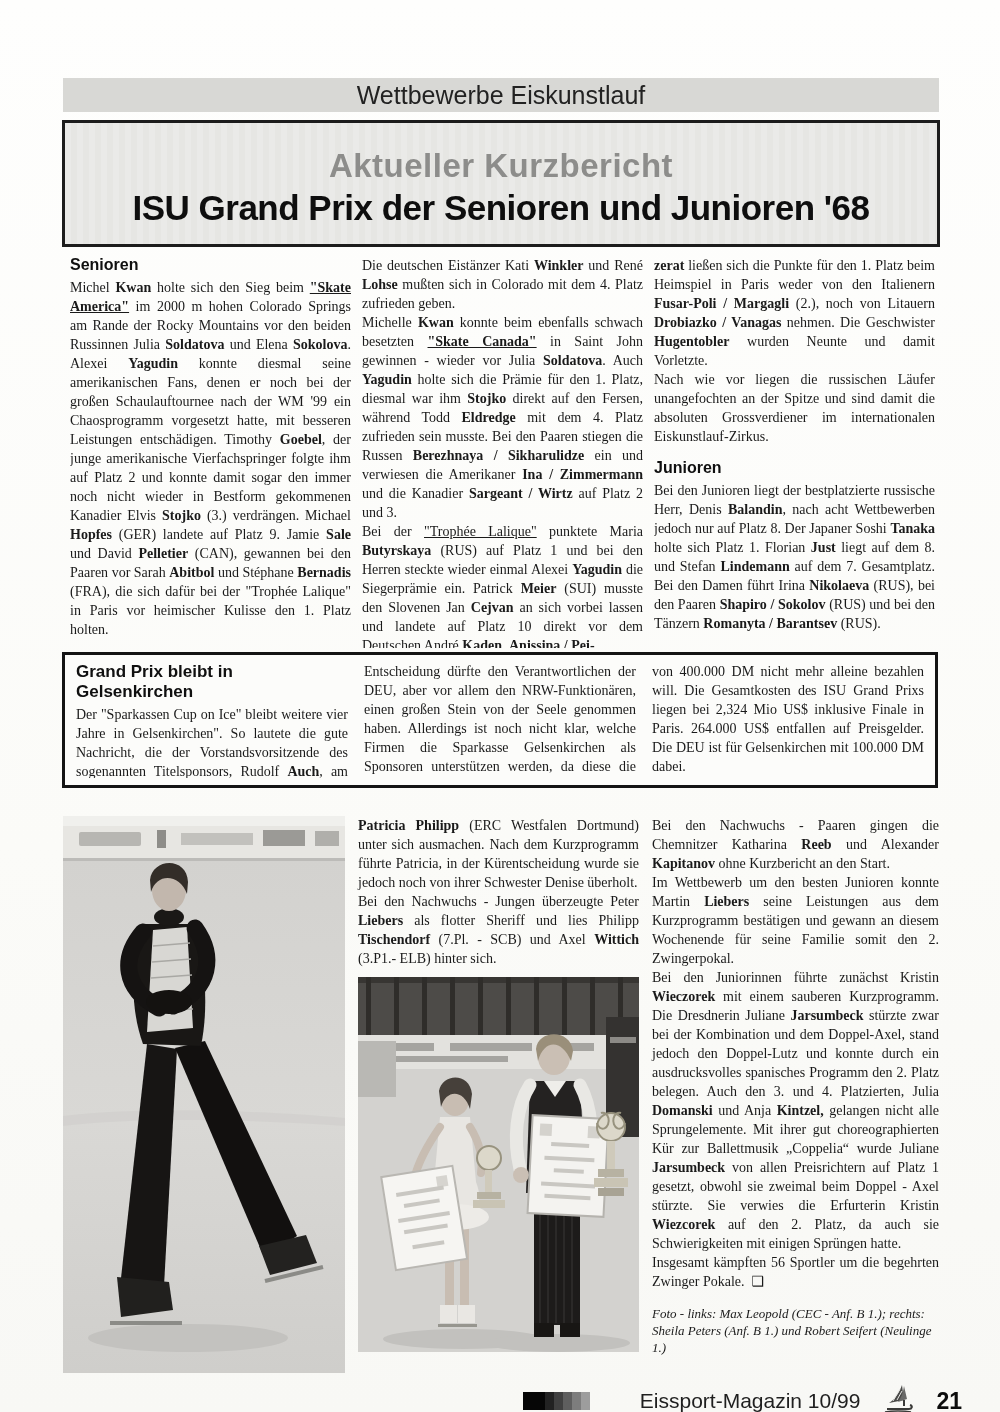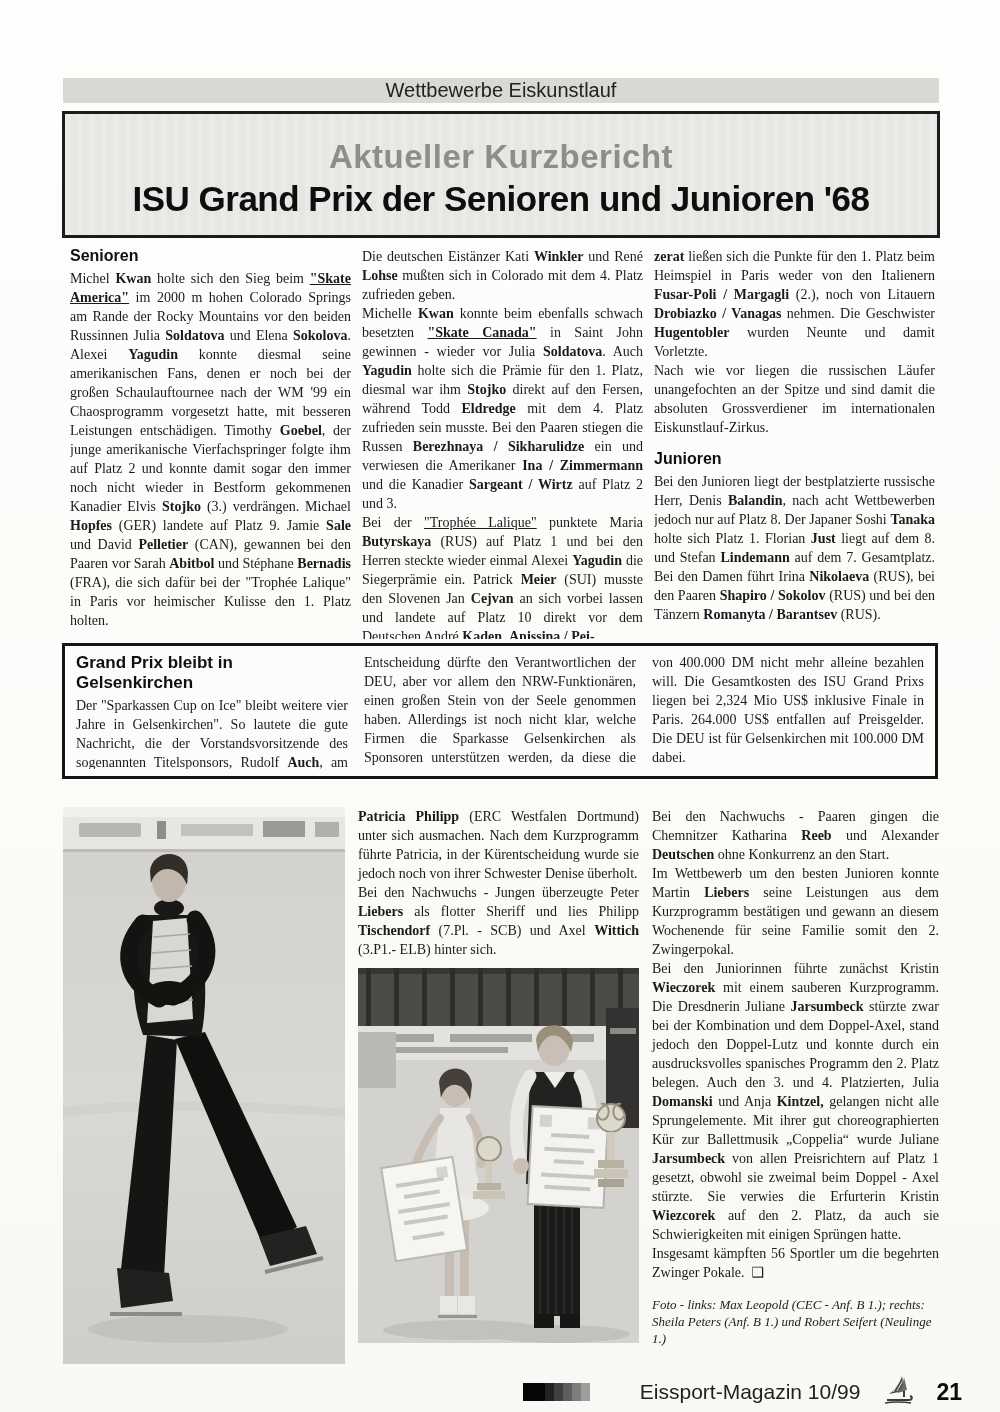--- a/index.html
+++ b/index.html
@@ -4,25 +4,25 @@
 <style>
   html,body{margin:0;padding:0;}
   body{
     width:1000px;height:1412px;
     background:linear-gradient(180deg,#fefefd 0%,#fbfbf8 60%,#f8f8f5 100%);
     overflow:hidden;position:relative;
     font-family:"Liberation Serif", serif;
     color:#1a1a1a;
   }
   .section-bar{
-    margin:78px 61px 0 63px;height:25px;
+    margin:78px 61px 0 63px;height:34px;
     background:#d8d8d5;
     display:flex;align-items:center;justify-content:center;
     font-family:"Liberation Sans", sans-serif;
-    font-size:20px;color:#222;
+    font-size:25px;color:#222;
   }
   .title-box{
     margin:8px 60px 0 62px;height:121px;
     border:3px solid #1c1c1c;
     background:repeating-linear-gradient(90deg,#eaeae8 0 6px,#e6e6e3 6px 12px);
     text-align:center;overflow:hidden;
   }
   .kicker{
     margin-top:24px;
     font-family:"Liberation Sans", sans-serif;font-weight:bold;
@@ -278,21 +278,21 @@
           <rect x="249" y="164" width="8" height="28" fill="#cfcabb"></rect>
           <rect x="240" y="192" width="26" height="8" fill="#b7b2a2"></rect>
           <rect x="236" y="201" width="34" height="9" fill="#c9c4b4"></rect>
           <rect x="240" y="211" width="26" height="8" fill="#a8a394"></rect>
         </g>
       </svg>
     </div>
   </div>
 
   <div class="right">
-      <p class="para"><span>Bei den Nachwuchs - Paaren gingen die Chemnitzer Katharina </span><span class="seg-b">Reeb</span><span> und Alexander </span><span class="seg-b">Deutschen</span><span> ohne Konkurrenz an den Start.</span></p>
+      <p class="para"><span>Bei den Nachwuchs - Paaren gingen die Chemnitzer Katharina </span><span class="seg-b">Reeb</span><span> und Alexander </span><span class="seg-b">Kapitanov</span><span> ohne Kurzbericht an den Start.</span></p>
       <p class="para"><span>Im Wettbewerb um den besten Junioren konnte Martin </span><span class="seg-b">Liebers</span><span> seine Leistungen aus dem Kurzprogramm bestätigen und gewann an diesem Wochenende für seine Familie somit den 2. Zwingerpokal.</span></p>
       <p class="para"><span>Bei den Juniorinnen führte zunächst Kristin </span><span class="seg-b">Wieczorek</span><span> mit einem sauberen Kurzprogramm. Die Dresdnerin Juliane </span><span class="seg-b">Jarsumbeck</span><span> stürzte zwar bei der Kombination und dem Doppel-Axel, stand jedoch den Doppel-Lutz und konnte durch ein ausdrucksvolles spanisches Programm den 2. Platz belegen. Auch den 3. und 4. Platzierten, Julia </span><span class="seg-b">Domanski</span><span> und Anja </span><span class="seg-b">Kintzel,</span><span> gelangen nicht alle Sprungelemente. Mit ihrer gut choreographierten Kür zur Ballettmusik „Coppelia“ wurde Juliane </span><span class="seg-b">Jarsumbeck</span><span> von allen Preisrichtern auf Platz 1 gesetzt, obwohl sie zweimal beim Doppel - Axel stürzte. Sie verwies die Erfurterin Kristin </span><span class="seg-b">Wiezcorek</span><span> auf den 2. Platz, da auch sie Schwierigkeiten mit einigen Sprüngen hatte.</span></p>
       <p class="para"><span>Insgesamt kämpften 56 Sportler um die begehrten Zwinger Pokale. </span><span>❑</span></p>
       <p class="caption"><span class="seg-i">Foto - links: Max Leopold (CEC - Anf. B 1.); rechts: Sheila Peters (Anf. B 1.) und Robert Seifert (Neulinge 1.)</span></p>
     </div>
 </div>
 
 <div class="footer">
   <div class="wedge">
     <span style="width:22px;background:#060606"></span>

